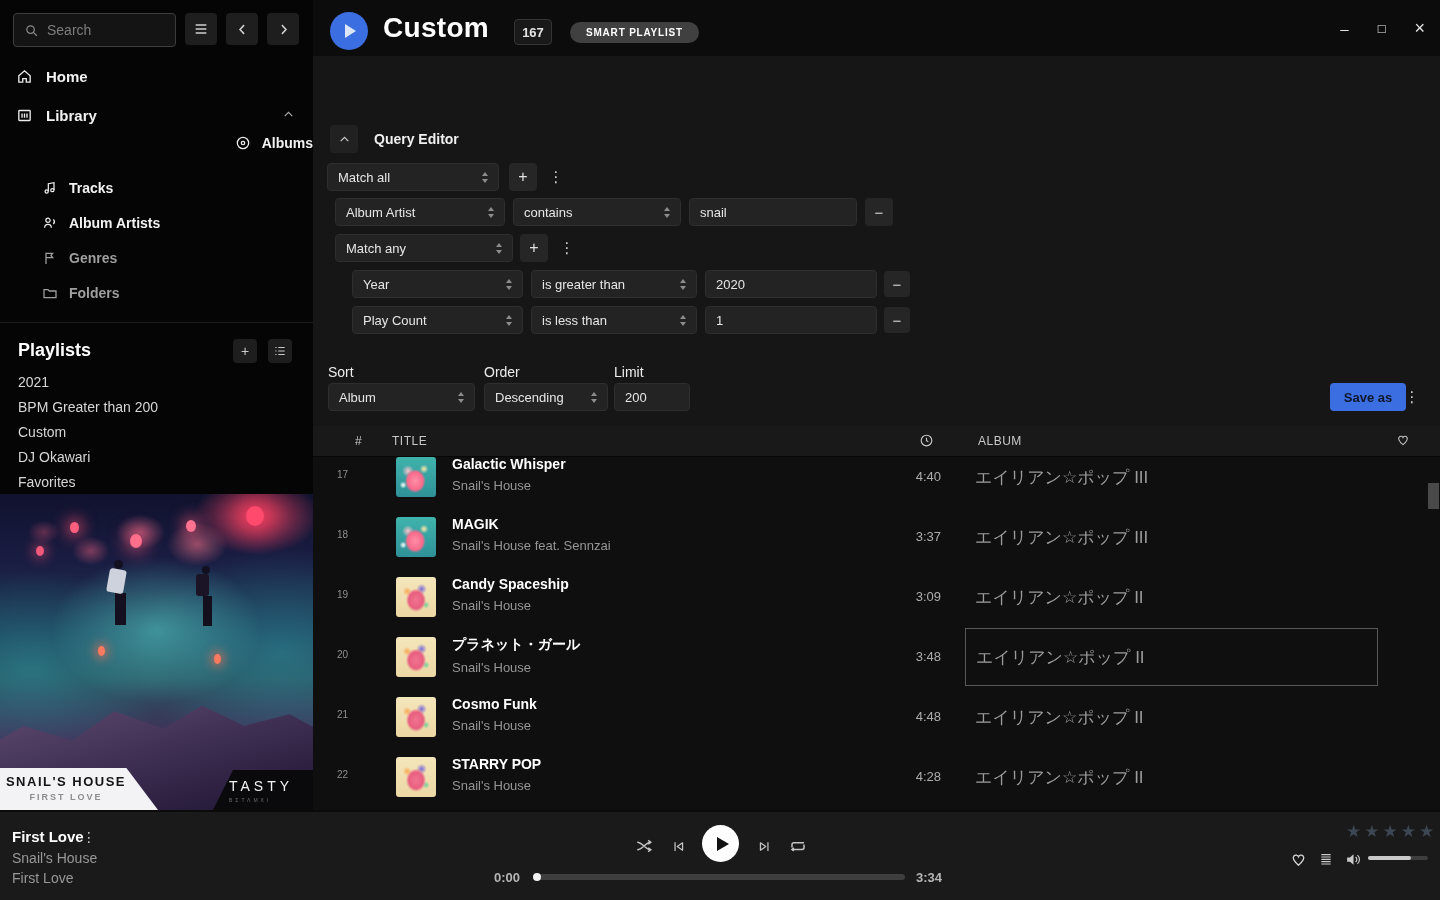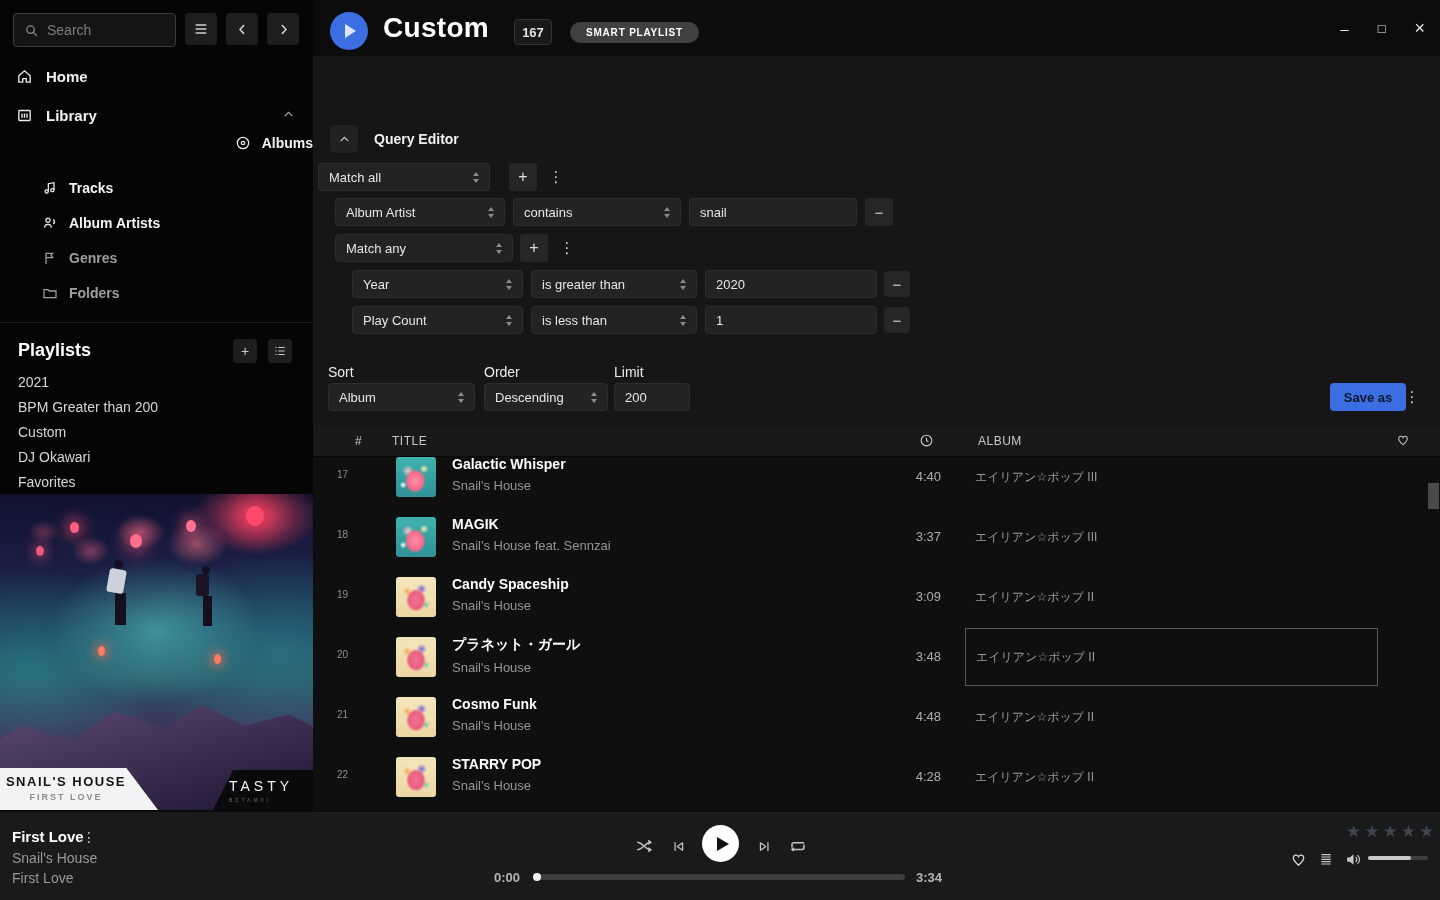--- a/index.html
+++ b/index.html
@@ -119,21 +119,21 @@
       radial-gradient(13px 15px at 50% 58%, #f2738f 0%, #e85f80 55%, transparent 78%),
       radial-gradient(7px 7px at 64% 30%, #7a6bd8, transparent 75%),
       radial-gradient(6px 6px at 28% 36%, #f7a851, transparent 75%),
       radial-gradient(5px 5px at 75% 70%, #6fcf9a, transparent 75%),
       linear-gradient(180deg,#f4e6bb 0%,#ecd7a4 100%); }
   .tmeta { position:absolute; left:139px; top:9px; }
   .ttitle { font-size:14px; font-weight:600; color:#ffffff; margin-bottom:6px; }
   .tartist { font-size:13px; color:#969696; }
   .tdur { position:absolute; left:560px; top:22px; width:68px; text-align:right; color:#adadad; font-size:13px; }
   .talbum { position:absolute; left:652px; top:1px; width:413px; height:58px; display:flex; align-items:center;
-    padding-left:10px; color:#9c9c9c; font-size:12px; }
+    padding-left:10px; color:#9c9c9c; font-size:17px; }
   .talbum.selected { border:1px solid #585858; }
   .scroll-thumb { position:absolute; right:1px; top:57px; width:11px; height:26px; background:#494949; z-index:4; }
 
   
   .player { position:absolute; left:0; top:810px; width:1440px; height:90px; background:#1a1a1a; border-top:2px solid #0b0b0b; }
   .np-title { position:absolute; left:12px; top:16px; font-size:15px; font-weight:700; color:#ffffff; }
   .np-kebab { position:absolute; left:82px; top:17px; color:#c9c9c9; font-size:14px; }
   .np-artist { position:absolute; left:12px; top:38px; font-size:14px; color:#989898; }
   .np-album { position:absolute; left:12px; top:58px; font-size:14px; color:#989898; }
   .tr-btn { position:absolute; top:24px; width:20px; height:20px; display:flex; align-items:center; justify-content:center; }
@@ -308,21 +308,21 @@
     </div>
 
 
     <div class="qe-collapse">
       <svg width="13" height="13" viewBox="0 0 24 24" fill="none" stroke="#c9c9c9" stroke-width="2.4">
           <path d="M5 15l7-7 7 7"></path>
         </svg>
     </div>
     <div class="qe-title">Query Editor</div>
 
-    <div class="select" style="left:5px;top:163px;width:172px;">
+    <div class="select" style="left:14px;top:163px;width:172px;">
       <span>Match all</span>
       <span class="updown">
           <i class="u"></i>
           <i class="dn"></i>
         </span>
     </div>
     <div class="ico-btn" style="left:196px;top:163px;">
         <span>+</span>
       </div>
     <div class="kebab" style="left:234px;top:163px;">

